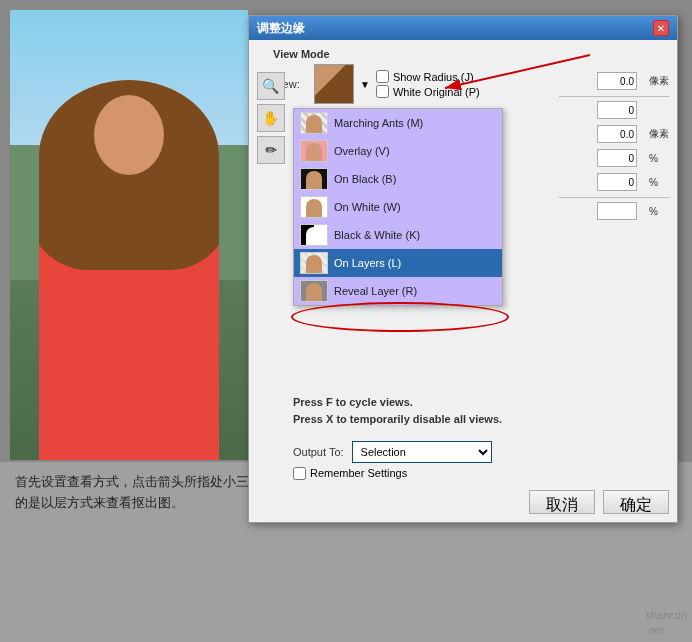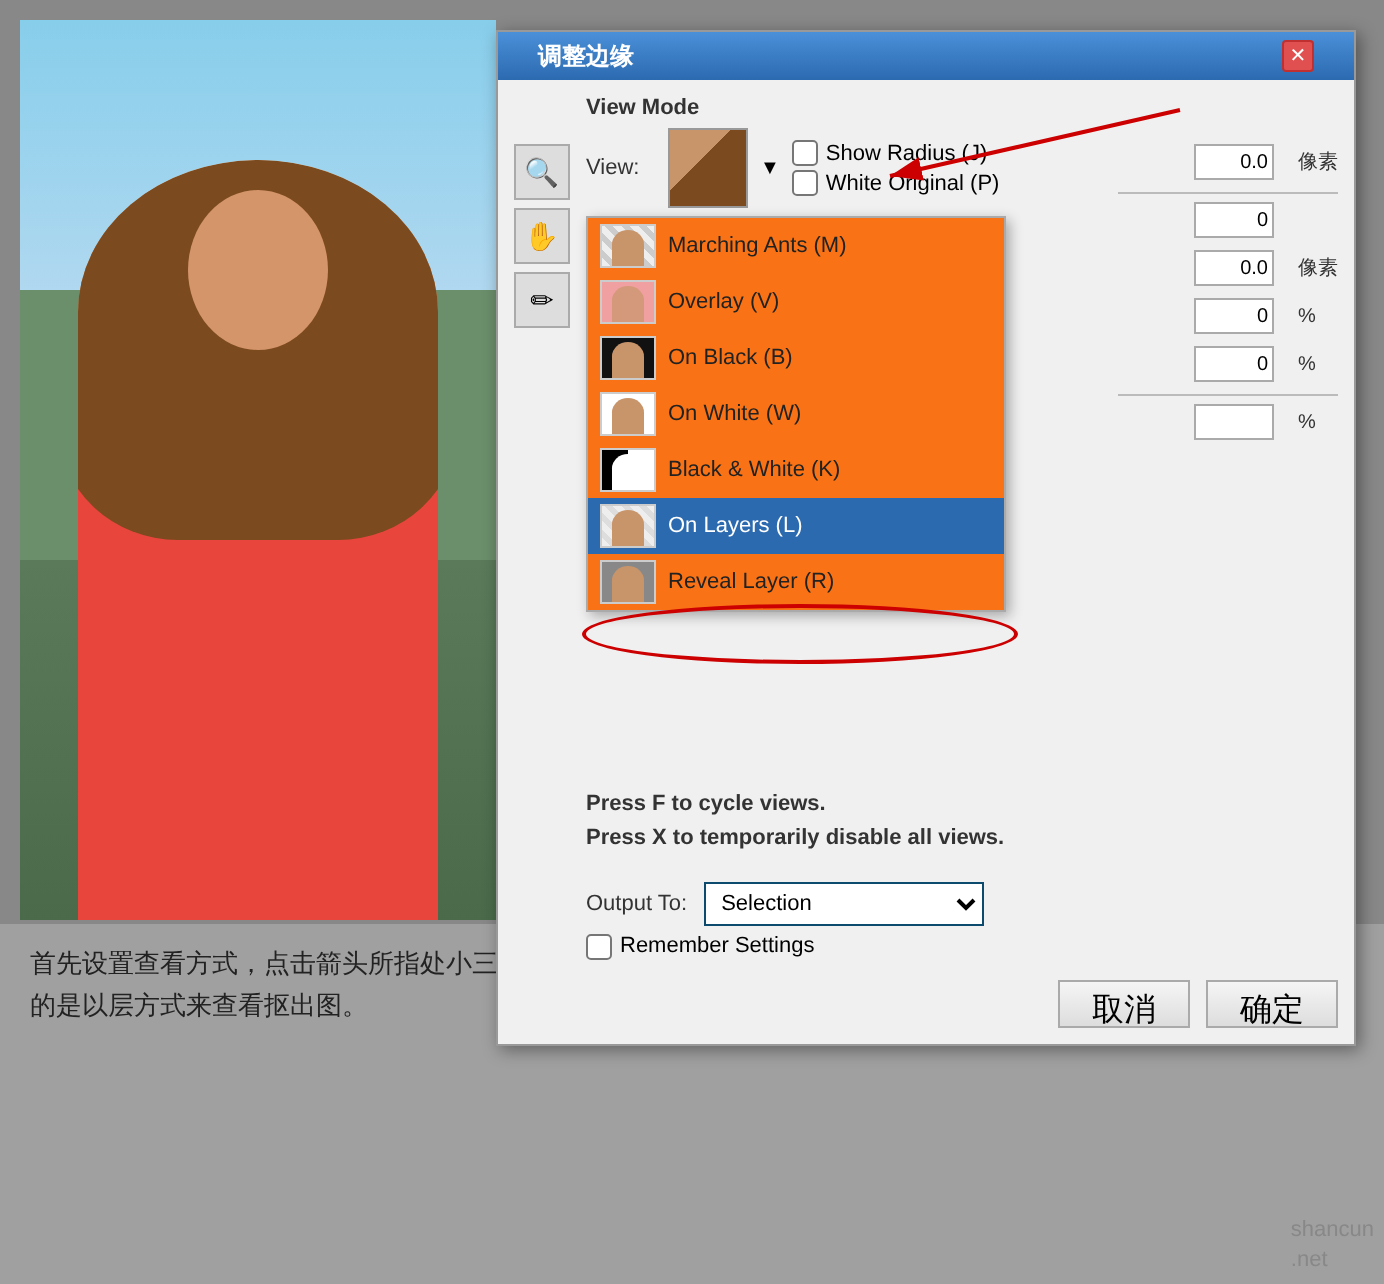--- a/index.html
+++ b/index.html
@@ -103,21 +103,21 @@
       left: 248px;
       width: 430px;
       background: #f0f0f0;
       border: 1px solid #999;
       box-shadow: 2px 2px 8px rgba(0,0,0,0.4);
     }
 
     .dialog-titlebar {
       background: linear-gradient(180deg, #4a90d9, #2c6ab0);
       color: white;
-      padding: 4px 20px;
+      padding: 4px 8px;
       display: flex;
       align-items: center;
       justify-content: space-between;
       height: 24px;
     }
 
     .dialog-title {
       font-size: 12px;
       font-weight: bold;
     }
@@ -158,21 +158,21 @@
       border: 1px solid #aaa;
       display: flex;
       align-items: center;
       justify-content: center;
       cursor: pointer;
       font-size: 14px;
     }
 
     
     .view-mode-section {
-      margin-left: 36px;
+      margin-left: 16px;
       margin-bottom: 6px;
     }
 
     .section-label {
       font-size: 11px;
       color: #333;
       font-weight: bold;
       margin-bottom: 4px;
     }
 
@@ -222,21 +222,21 @@
       gap: 4px;
       font-size: 11px;
     }
 
     
     .dropdown-menu {
       position: absolute;
       top: 68px;
       left: 44px;
       width: 210px;
-      background: #f97316;
+      background: #c4b5fd;
       border: 1px solid #aaa;
       box-shadow: 2px 2px 6px rgba(0,0,0,0.3);
       z-index: 10;
     }
 
     .menu-item {
       display: flex;
       align-items: center;
       gap: 6px;
       padding: 3px 6px;

